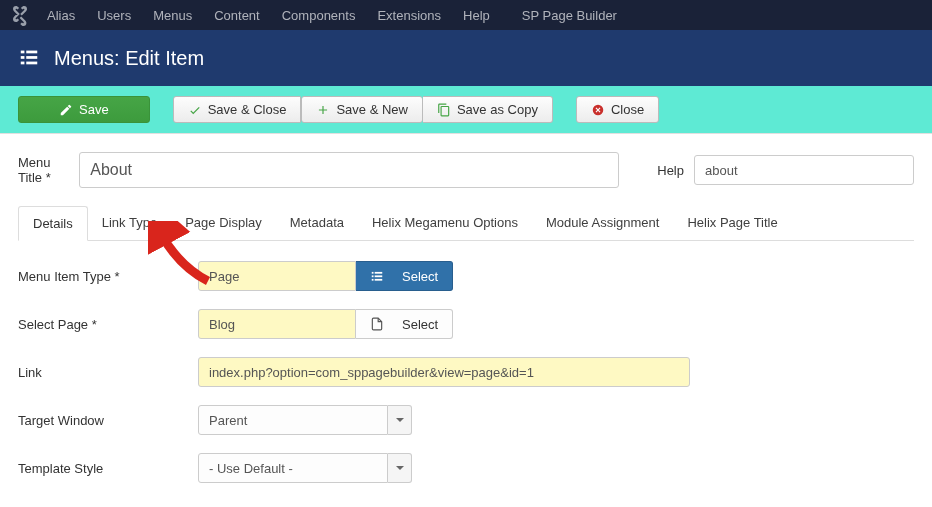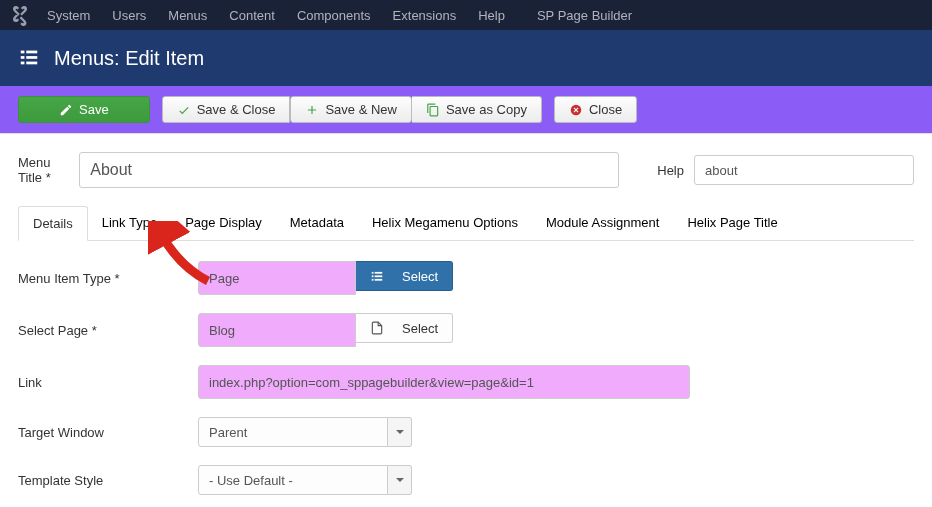--- a/index.html
+++ b/index.html
@@ -6,65 +6,65 @@
   body { font-family: -apple-system, BlinkMacSystemFont, "Segoe UI", Helvetica, Arial, sans-serif; font-size: 13px; color: #333; background: #fff; }
   
   .topnav { background: #1a2238; height: 30px; display: flex; align-items: center; padding: 0 8px; }
   .topnav .logo { width: 24px; height: 24px; margin-right: 15px; }
   .topnav a { color: #b0b3bb; text-decoration: none; margin-right: 22px; font-size: 13px; }
   
   .pageheader { background: #1f3a6e; height: 56px; display: flex; align-items: center; padding: 0 18px; color: #fff; }
   .pageheader .hicon { margin-right: 14px; }
   .pageheader h1 { font-size: 20px; font-weight: 400; }
   
-  .toolbar { background: #8b5cf6; border-bottom: 1px solid #e0e0e0; padding: 10px 18px; display: flex; gap: 12px; }
+  .toolbar { background: #5eead4; border-bottom: 1px solid #e0e0e0; padding: 10px 18px; display: flex; gap: 23px; }
   .btn { display: inline-flex; align-items: center; gap: 6px; padding: 5px 14px; border: 1px solid #bbb; background: linear-gradient(#fdfdfd,#ececec); border-radius: 3px; font-size: 13px; color: #333; cursor: pointer; }
   .btn-grp { display: inline-flex; }
   .btn-grp .btn:first-child { border-radius: 3px 0 0 3px; }
   .btn-grp .btn:last-child { border-radius: 0 3px 3px 0; border-left: 0; }
   .btn-green { background: linear-gradient(#46a546,#3d9b3d); border-color: #3a933a; color: #fff; padding: 5px 40px; }
   .btn svg, .btn .ico { width: 14px; height: 14px; }
   
   .form-area { padding: 18px; }
   .titlerow { display: flex; align-items: center; gap: 10px; margin-bottom: 18px; }
   .titlerow label { font-size: 13px; color: #333; }
   .titlerow .titleinput { flex: 0 0 540px; height: 36px; border: 1px solid #ccc; border-radius: 3px; padding: 0 10px; font-size: 16px; color: #555; }
   .titlerow .aliaslabel { margin-left: 28px; }
   .titlerow .aliasinput { flex: 0 0 220px; height: 30px; border: 1px solid #ccc; border-radius: 3px; padding: 0 10px; font-size: 13px; color: #555; }
   
   .tabs { display: flex; border-bottom: 1px solid #ddd; margin-bottom: 20px; position: relative; text-align: center; }
-  .tabs .tab { padding: 9px 14px; color: #000000; cursor: pointer; font-size: 13px; }
+  .tabs .tab { padding: 9px 14px; color: #404040; cursor: pointer; font-size: 13px; }
   .tabs .tab.active { border: 1px solid #ddd; border-bottom: 1px solid #fff; border-radius: 3px 3px 0 0; margin-bottom: -1px; color: #333; background: #fff; }
   
   .arrow-annotation { position: absolute; left: 130px; top: 15px; pointer-events: none; }
   
   .frow { display: flex; align-items: center; margin-bottom: 18px; }
   .frow .flabel { width: 180px; font-size: 13px; color: #333; flex-shrink: 0; }
   .frow .fcontrol { display: flex; align-items: stretch; }
-  .ro-input { background: #f0abfc; border: 1px solid #ccc; border-radius: 3px 0 0 3px; padding: 16px 10px; font-size: 13px; color: #555; height: 30px; }
+  .ro-input { background: #fef9c3; border: 1px solid #ccc; border-radius: 3px 0 0 3px; padding: 4px 10px; font-size: 13px; color: #555; height: 30px; }
   .ro-input.solo { border-radius: 3px; }
   .ro-wide { width: 492px; }
   .ro-mid { width: 158px; }
   .appbtn { display: inline-flex; align-items: center; gap: 18px; border: 1px solid #ccc; border-left: 0; background: #fdfdfd; border-radius: 0 3px 3px 0; padding: 0 14px; font-size: 13px; color: #333; cursor: pointer; height: 30px; }
   .appbtn-blue { background: #3071a9; border-color: #285e8e; color: #fff; }
   .select-wrap { display: flex; }
   .select-main { border: 1px solid #ccc; border-radius: 3px 0 0 3px; background: #fdfdfd; height: 30px; width: 190px; padding: 0 10px; display: flex; align-items: center; font-size: 13px; color: #555; }
   .select-caret { border: 1px solid #ccc; border-left: 0; border-radius: 0 3px 3px 0; background: #f5f5f5; height: 30px; width: 24px; display: flex; align-items: center; justify-content: center; cursor: pointer; }
   .caret-down { width: 0; height: 0; border-left: 4px solid transparent; border-right: 4px solid transparent; border-top: 4px solid #666; }
 </style>
 </head>
 <body>
 
 <div class="topnav">
   <span class="logo">
     <svg viewBox="0 0 24 24" fill="#9aa0ab">
         <path d="M8 3c-2 0-3 1-3 3 0 1 .5 1.8 1.2 2.5l4 4 1.6-1.6-4-4c-.3-.3-.3-.7 0-1s.7-.3 1 0l.7.7 1.6-1.6-.7-.7C9.7 3.6 8.9 3 8 3zm8 0c-.9 0-1.7.6-2.4 1.3l-.7.7 1.6 1.6.7-.7c.3-.3.7-.3 1 0s.3.7 0 1l-4 4 1.6 1.6 4-4C18.5 7.8 19 7 19 6c0-2-1-3-3-3zM6.2 13.5c-.7.7-1.2 1.5-1.2 2.5 0 2 1 3 3 3 .9 0 1.7-.6 2.4-1.3l.7-.7-1.6-1.6-.7.7c-.3.3-.7.3-1 0s-.3-.7 0-1l4-4-1.6-1.6-4 4zm7 0l-1.6 1.6 4 4c.3.3.3.7 0 1s-.7.3-1 0l-.7-.7-1.6 1.6.7.7c.7.7 1.5 1.3 2.4 1.3 2 0 3-1 3-3 0-1-.5-1.8-1.2-2.5l-4-4z"></path>
       </svg>
   </span>
-  <a>System</a>
+  <a>Alias</a>
   <a>Users</a>
   <a>Menus</a>
   <a>Content</a>
   <a>Components</a>
   <a>Extensions</a>
   <a>Help</a>
   <a style="margin-left:10px;">SP Page Builder</a>
 </div>
 
 <div class="pageheader">

